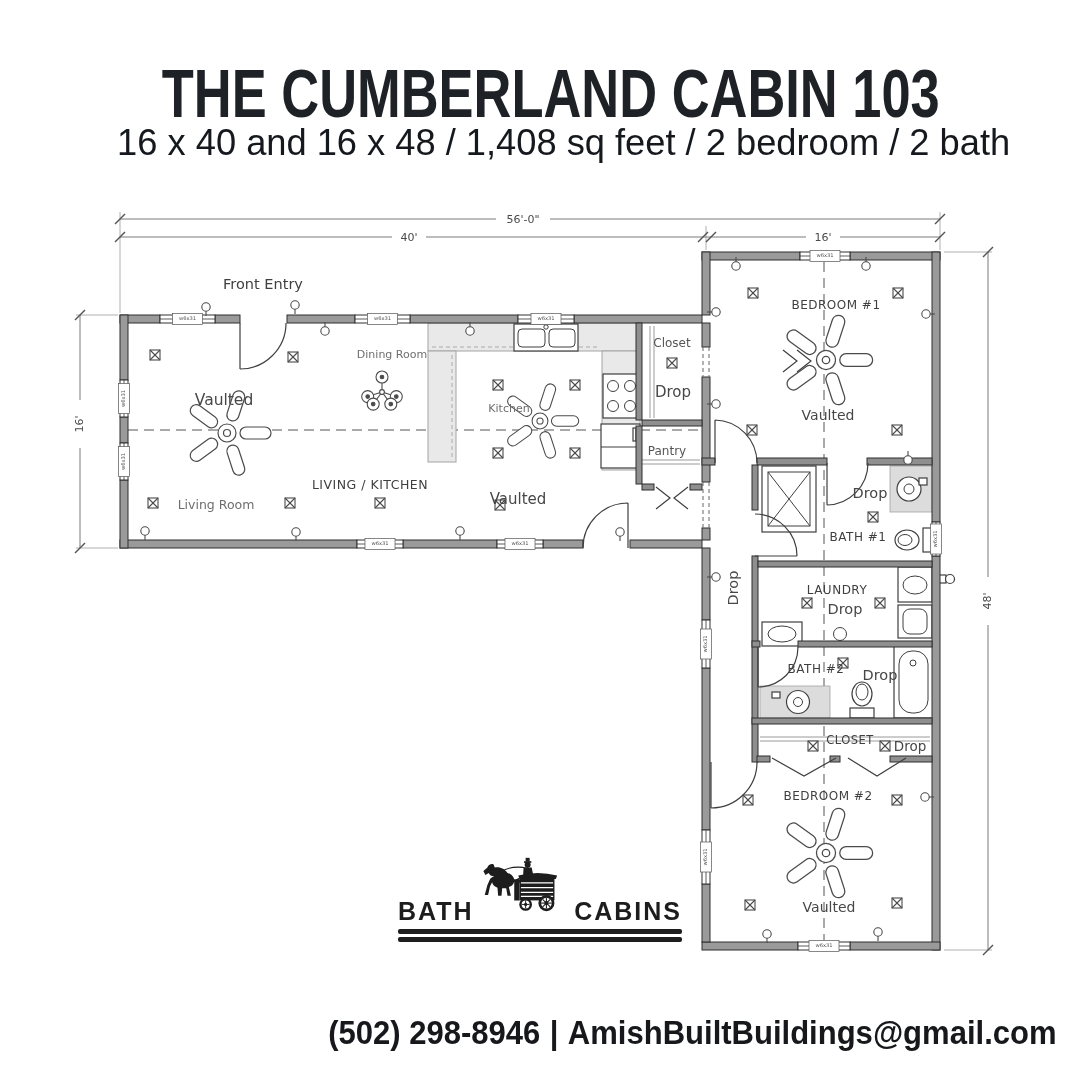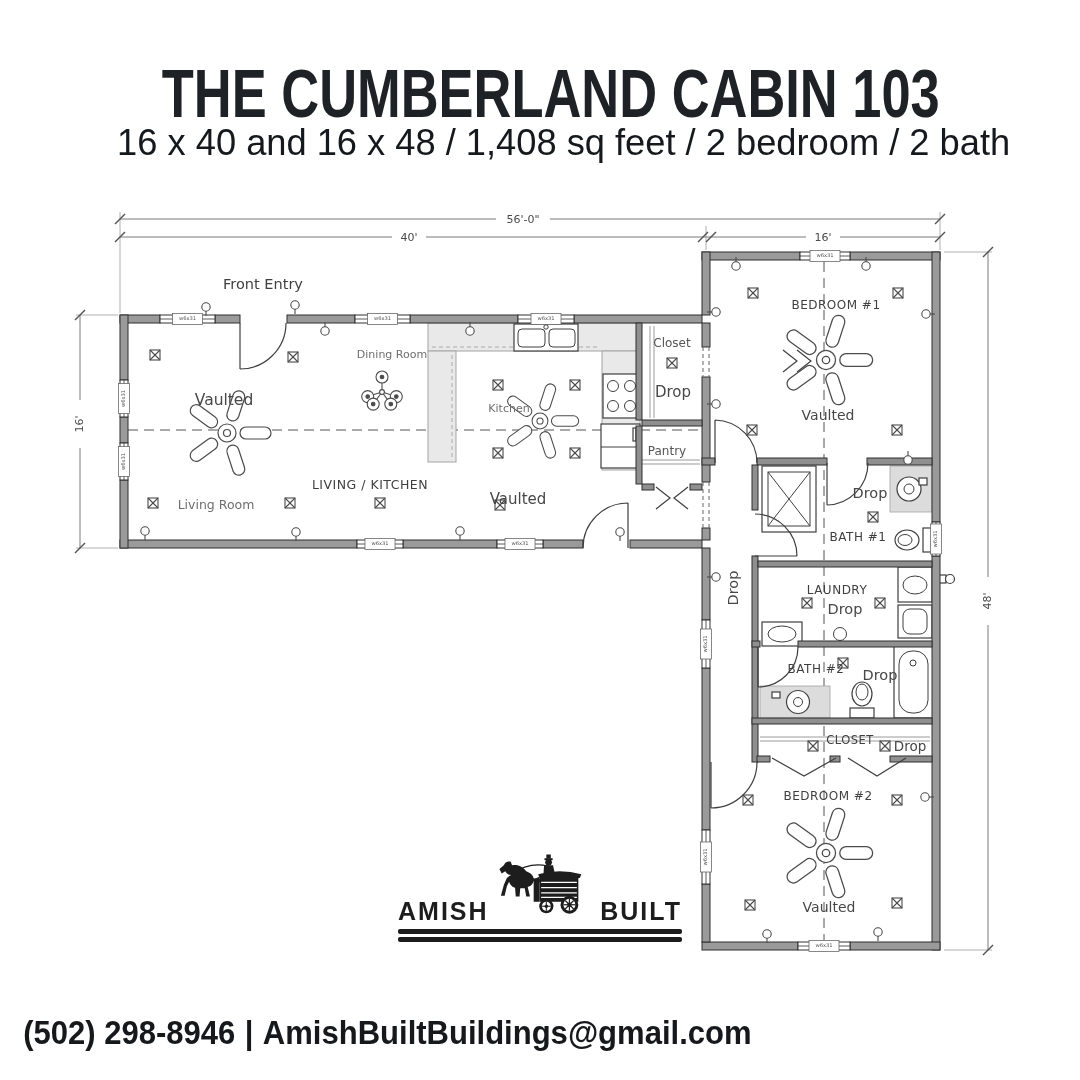--- a/index.html
+++ b/index.html
@@ -38,21 +38,21 @@
   .wintag{font-family:"DejaVu Sans",sans-serif;fill:#555;}
   .glyph{stroke:#4b4b4b;stroke-width:1.1;fill:#fff;}
   
   .logo{position:absolute;left:398px;top:850px;width:284px;color:#1d1d1d;}
   .logo-row{display:flex;align-items:flex-end;justify-content:space-between;height:76px;}
   .logo-side{font-size:25px;font-weight:800;letter-spacing:2px;line-height:1;padding-bottom:2px;}
   .logo-rule{height:5px;background:#1d1d1d;border-radius:2px;margin-top:3px;}
   .logo-main{font-family:"Liberation Serif",serif;font-weight:700;font-size:61px;line-height:1.02;
              text-align:center;letter-spacing:9px;margin-right:-9px;margin-top:1px;}
   
-  .footer{position:absolute;top:1014px;left:0;width:100%;text-align:left;}
+  .footer{position:absolute;top:1014px;left:0;width:100%;text-align:right;}
   .footer-inner{display:inline-block;transform:scaleX(.94);font-size:33px;font-weight:700;
                 color:#16181c;white-space:nowrap;}
   .footer-inner .sep{padding:0 10px;}
 </style>
 </head>
 <body>
 
 <div class="canvas">
 
   <svg id="plan" viewBox="0 0 1080 1080">
@@ -402,21 +402,21 @@
 
   <div class="title-wrap">
     <span class="title">THE CUMBERLAND CABIN 103</span>
   </div>
   <div class="subtitle-wrap">
     <span class="subtitle">16 x 40 and 16 x 48 / 1,408 sq feet / 2 bedroom / 2 bath</span>
   </div>
 
   <div class="logo">
     <div class="logo-row">
-      <span class="logo-side">AMISH</span>
+      <span class="logo-side">BATH</span>
       <svg width="122" height="76" viewBox="0 0 150 95">
         <path d="M30,28 Q55,12 79,18" stroke="#1d1d1d" stroke-width="1.6" fill="none"></path>
         <g fill="#1d1d1d">
           <circle cx="80" cy="13" r="4.5"></circle>
           <rect x="74.5" y="7.5" width="11" height="2.5"></rect>
           <rect x="77" y="2.5" width="6" height="5.5"></rect>
           <path d="M74,17 h12 l3,14 h-16 z"></path>
           <path d="M66,29 q29,-8 58,0 l-2,5 h-54 z"></path>
           <rect x="68" y="32" width="52" height="34"></rect>
           <path d="M60,36 l8,-4 v34 h-8 z"></path>
@@ -441,21 +441,21 @@
           <circle cx="108" cy="70" r="3" fill="#1d1d1d"></circle>
           <circle cx="77" cy="72" r="9.5" fill="#1d1d1d"></circle>
             <circle cx="77" cy="72" r="6" fill="#fff"></circle>
           <g stroke="#1d1d1d" stroke-width="1.4">
             <line x1="71" y1="72" x2="83" y2="72"></line>
               <line x1="77" y1="66" x2="77" y2="78"></line>
           </g>
           <circle cx="77" cy="72" r="2.4" fill="#1d1d1d"></circle>
         </g>
       </svg>
-      <span class="logo-side">BUILT</span>
+      <span class="logo-side">CABINS</span>
     </div>
     <div class="logo-rule"></div>
     <div class="logo-rule"></div>
   </div>
 
   <div class="footer">
     <span class="footer-inner">
       <span>(502) 298-8946</span><span class="sep">|</span><span>AmishBuiltBuildings@gmail.com</span>
     </span>
   </div>

